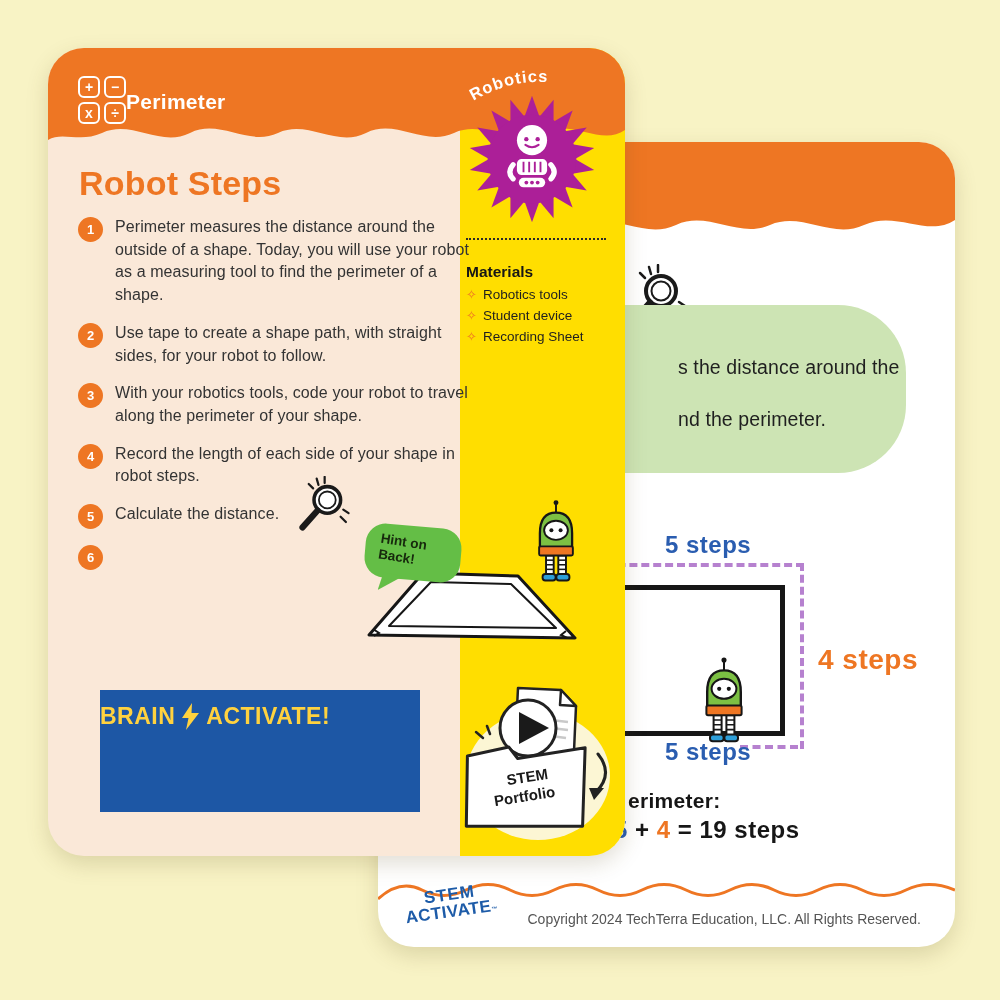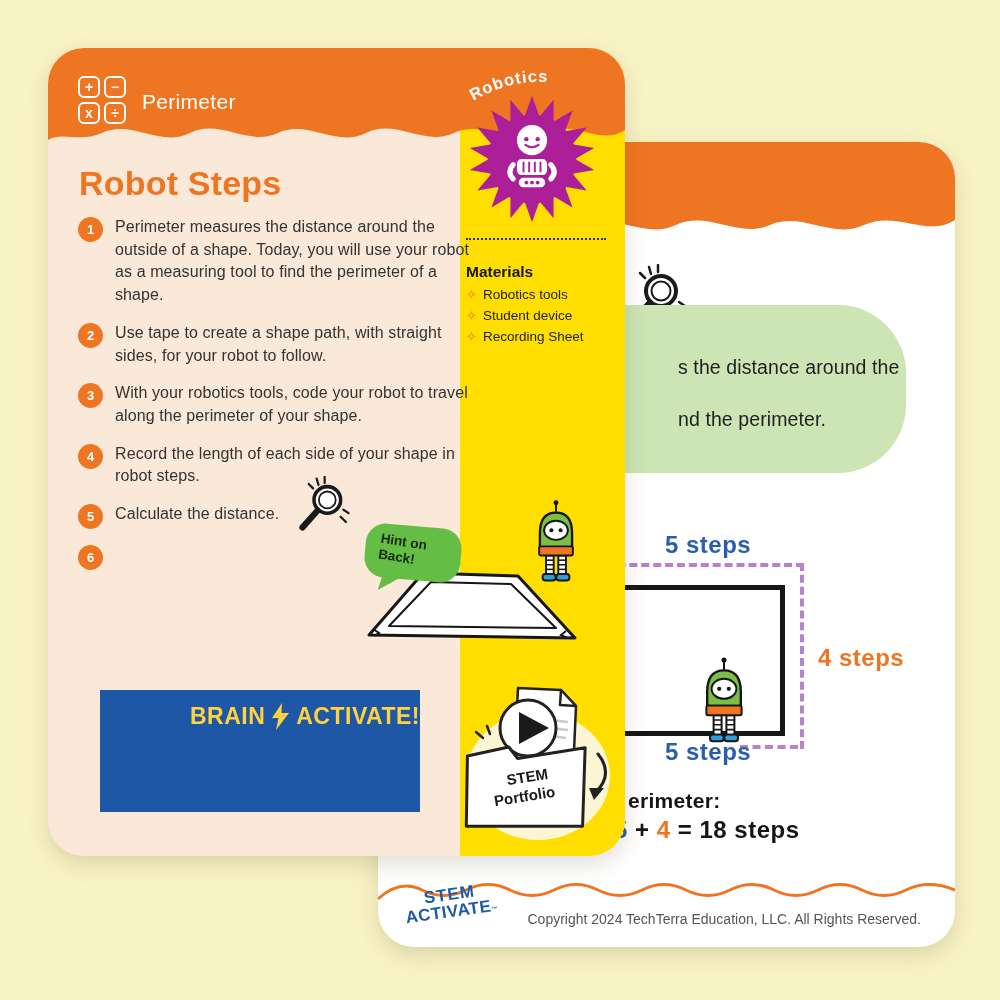--- a/index.html
+++ b/index.html
@@ -11,21 +11,21 @@
   .card{position:absolute;border-radius:36px;overflow:hidden;box-shadow:0 8px 22px rgba(90,70,20,.18);}
   
   #back-card{left:378px;top:142px;width:577px;height:805px;background:#FFFFFF;z-index:1;}
   #back-header{position:absolute;left:0;top:0;width:577px;height:120px;}
   #back-magnifier{position:absolute;left:242px;top:118px;width:70px;height:78px;}
   #green-box{position:absolute;left:150px;top:163px;width:378px;height:168px;background:#CDE4B4;border-radius:22px 68px 68px 22px;}
   .green-line{position:absolute;left:260px;font-size:19.5px;color:#1F1F1F;font-weight:500;letter-spacing:.1px;margin-left:40px;}
   #gl1{top:214px;} #gl2{top:240px;} #gl3{top:266px;}
   .comic{font-weight:700;letter-spacing:.5px;}
   .steps-blue{color:#2A5DB0;font-size:24px;margin-left:37px;}
-  .steps-orange{color:#EE7623;font-size:24px;}
+  .steps-orange{color:#EE7623;font-size:28px;}
   #label-top{position:absolute;left:250px;top:389px;}
   #label-right{position:absolute;left:440px;top:502px;}
   #label-bottom{position:absolute;left:250px;top:596px;}
   #dash-path{position:absolute;left:180px;top:421px;width:242px;height:182px;border-top:4px dashed #B681CF;border-right:4px dashed #B681CF;}
   #dash-bottom{position:absolute;left:362px;top:599px;width:58px;height:4px;border-bottom:4px dashed #B681CF;}
   #shape-rect{position:absolute;left:178px;top:443px;width:219px;height:141px;background:#fff;border:5px solid #161616;}
   #back-robot{position:absolute;left:322px;top:508px;width:48px;height:100px;z-index:3;}
   #equation-head{position:absolute;left:250px;top:647px;font-size:21px;font-weight:700;color:#161616;letter-spacing:.3px;}
   #equation-line{position:absolute;left:236px;top:674px;font-size:24px;font-weight:700;color:#161616;letter-spacing:.5px;}
   #equation-line .blue{color:#2A5DB0;} #equation-line .orange{color:#EE7623;}
@@ -34,41 +34,41 @@
   #stem-logo .l1{font-size:17px;letter-spacing:1px;}
   #stem-logo .l2{font-size:17px;letter-spacing:.5px;}
   #stem-logo .tm{font-size:6px;vertical-align:baseline;}
   #copyright{position:absolute;right:34px;top:769px;font-size:14px;color:#555;}
   
   #front-card{left:48px;top:48px;width:577px;height:808px;background:#FAE8D8;z-index:5;}
   #yellow-col{position:absolute;right:0;top:0;width:165px;height:808px;background:#FFDE00;}
   #front-header{position:absolute;left:0;top:0;width:577px;height:125px;z-index:2;}
   #calc-icon{position:absolute;left:30px;top:28px;width:52px;height:52px;display:grid;grid-template-columns:22px 22px;grid-template-rows:22px 22px;gap:4px;z-index:3;}
   .calc-key{border:2.5px solid #fff;border-radius:6px;color:#fff;font-weight:700;font-size:14px;display:flex;align-items:center;justify-content:center;}
-  #category-label{position:absolute;left:94px;top:42px;color:#fff;font-size:21px;font-weight:400;letter-spacing:.3px;z-index:3;}
+  #category-label{position:absolute;left:78px;top:42px;color:#fff;font-size:21px;font-weight:700;letter-spacing:.3px;z-index:3;}
   #robotics-arc{position:absolute;left:408px;top:12px;width:150px;height:50px;z-index:4;}
   #gear-badge{position:absolute;left:418px;top:45px;width:132px;height:132px;z-index:3;}
   #page-title{position:absolute;left:31px;top:116px;color:#EE7623;font-size:34px;font-weight:700;letter-spacing:.2px;z-index:2;}
   #steps{position:absolute;left:30px;top:168px;width:392px;z-index:2;}
   .step{display:flex;gap:12px;margin-bottom:15px;}
   .step-num{flex:0 0 auto;width:25px;height:25px;border-radius:50%;background:#EE7623;color:#fff;font-size:13px;font-weight:700;display:flex;align-items:center;justify-content:center;margin-top:1px;}
   .step-text{font-size:16px;line-height:1.42;color:#333;white-space:pre-line;letter-spacing:.1px;}
   #hint-bubble{position:absolute;left:317px;top:478px;width:96px;height:54px;background:#64BE46;border-radius:20px;transform:rotate(5deg);z-index:3;}
   #hint-bubble:after{content:"";position:absolute;left:16px;bottom:-13px;width:24px;height:18px;background:#64BE46;clip-path:polygon(0 100%,18% 0,100% 12%);}
   #hint-text{position:absolute;left:14px;top:9px;font-size:13.5px;font-weight:700;color:#17290d;transform:rotate(4deg);line-height:1.2;}
   #front-magnifier{position:absolute;left:243px;top:425px;width:62px;height:68px;z-index:3;}
   #materials{position:absolute;left:418px;top:190px;width:150px;z-index:2;}
   #materials .rule{border-top:2.5px dotted #2b2b2b;width:140px;}
   #materials .mat-title{font-size:15.5px;font-weight:700;color:#161616;margin-top:23px;}
   .mat-item{display:flex;gap:6px;margin-top:6px;font-size:13.5px;color:#1F1F1F;}
   .mat-bullet{color:#EE7623;font-size:13px;}
   #front-robot{position:absolute;left:485px;top:446px;width:46px;height:94px;z-index:2;}
   #tape-shape{position:absolute;left:315px;top:515px;width:222px;height:92px;z-index:2;}
   #brain-box{position:absolute;left:52px;top:642px;width:320px;height:122px;background:#1D57A5;z-index:2;}
-  #brain-title{display:flex;align-items:center;justify-content:flex-end;gap:7px;margin-top:13px;color:#FFD23F;font-size:23px;font-weight:700;letter-spacing:.5px;}
+  #brain-title{display:flex;align-items:center;justify-content:flex-start;gap:7px;margin-top:13px;color:#FFD23F;font-size:23px;font-weight:700;letter-spacing:.5px;}
   #brain-body{margin:8px 17px 0;color:#fff;font-size:14.8px;line-height:1.5;}
   #portfolio{position:absolute;left:408px;top:628px;width:160px;height:172px;z-index:2;}
   svg text{font-family:"Liberation Sans",sans-serif;}
 </style>
 </head>
 <body>
 
 <svg width="0" height="0" style="position:absolute">
   <defs>
     <symbol id="robot" viewBox="0 0 60 112">
@@ -129,21 +129,21 @@
   <div class="comic steps-blue" id="label-bottom">5 steps</div>
   <svg id="back-robot" viewBox="0 0 60 112">
       <use href="#robot"></use>
     </svg>
 
   <div id="equation-head">erimeter:</div>
   <div id="equation-line">
     <span class="blue">5</span>
     <span>+</span>
     <span class="orange">4</span>
-    <span>= 18 steps</span>
+    <span>= 19 steps</span>
   </div>
 
   <svg id="wavy-line" viewBox="0 0 577 40" preserveAspectRatio="none">
     <path d="M0,24 Q22,4 44,15 T88,15 T132,15 T176,15 T220,15 T264,15 T308,15 T352,15 T396,15 T440,15 T484,15 T528,15 T577,15" fill="none" stroke="#EE7623" stroke-width="3"></path>
   </svg>
   <div id="stem-logo">
     <div class="l1">STEM</div>
     <div class="l2"><span>ACTIVATE</span><span class="tm">™</span></div>
   </div>
   <div id="copyright">Copyright 2024 TechTerra Education, LLC. All Rights Reserved.</div>

